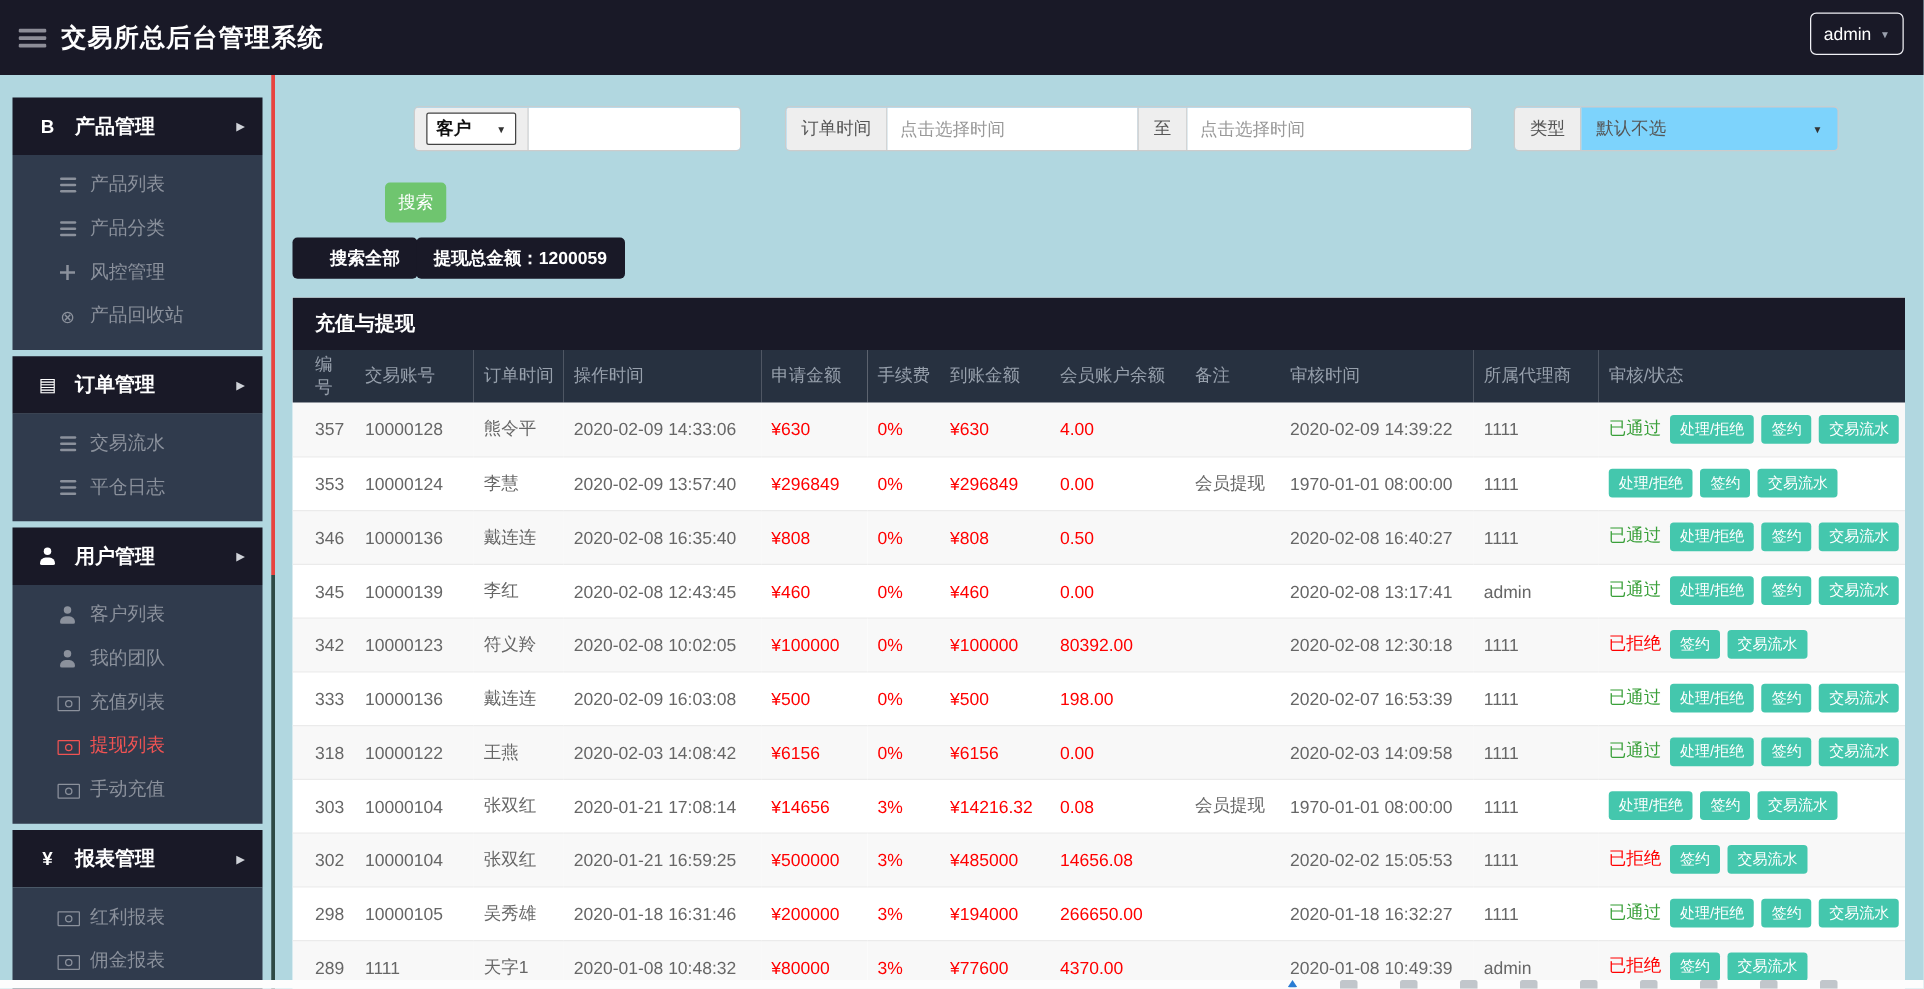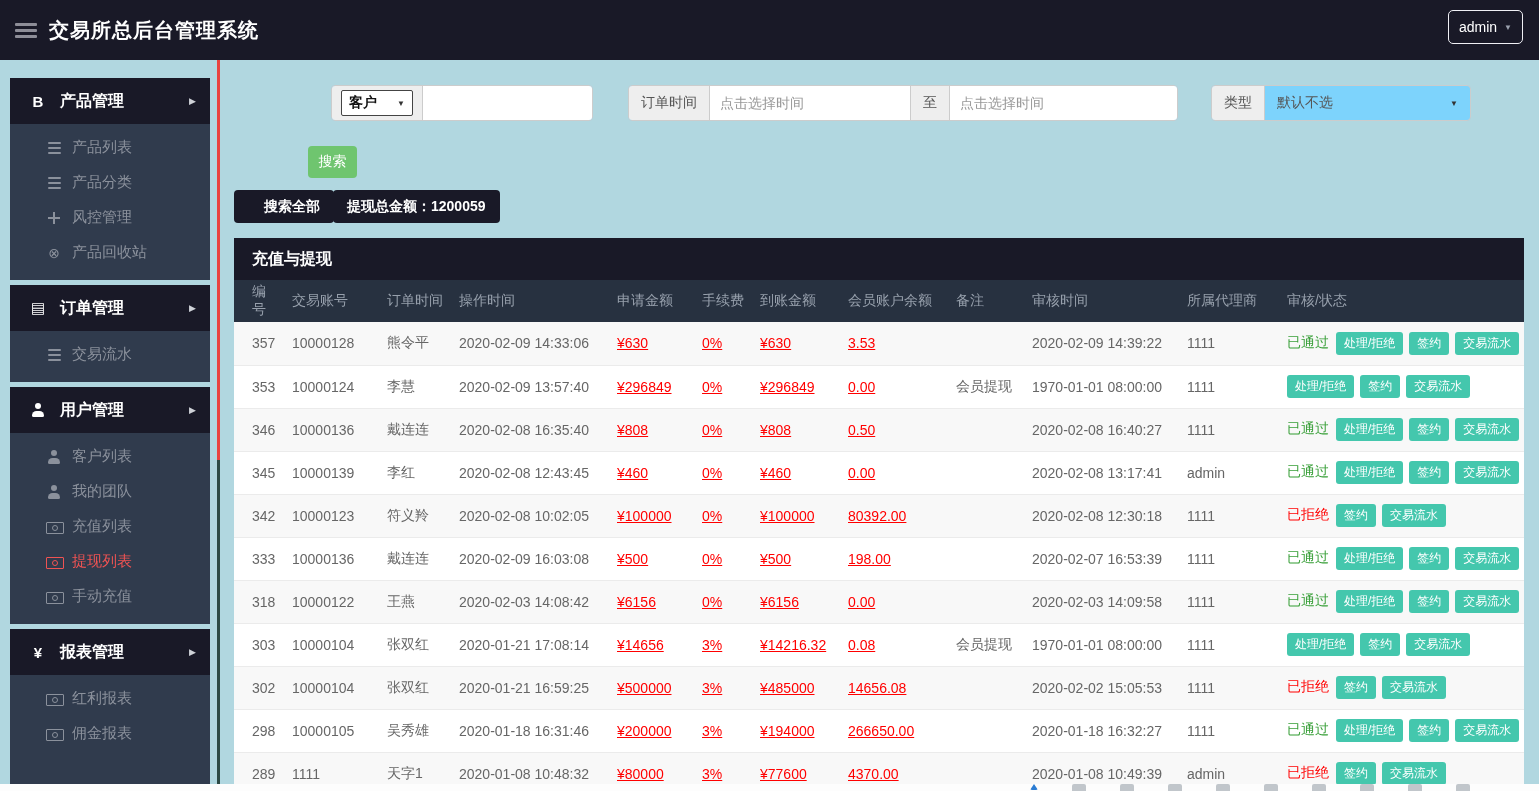--- a/index.html
+++ b/index.html
@@ -62,21 +62,21 @@
   .btn-search { position:absolute; left:308px; top:86px; width:49px; height:32px; background:#6fc56f; color:#fff; font-size:14px; }
   .btn-dark { position:absolute; height:33px; background:#191927; color:#fff; font-size:14px; font-weight:600; padding:0 14px; }
   
   .panel { position:absolute; left:234px; top:178px; width:1290px; height:560px; background:#fff; overflow:hidden; }
   .panel-title { height:42px; background:#191927; color:#fff; font-size:16px; font-weight:700; display:flex; align-items:center; padding-left:18px;text-align:center; }
   table { width:100%; border-collapse:collapse; table-layout:fixed; }
   thead th { height:42px; background:#273140; color:#97a0ac; font-weight:400; text-align:left; padding:0 8px; font-size:14px; }
   tbody td { height:43px; padding:0 8px; font-size:14px; color:#666; border-bottom:1px solid #ebebeb; white-space:nowrap; overflow:hidden; }
   tbody tr:nth-child(odd) { background:#f8f8f8; }
   th:first-child, td:first-child { padding-left:18px; }
-  td.red { color:#ff0000;text-decoration:underline; }
+  td.red { color:#ff0000; }
   .st { margin-right:7px; font-size:14px; }
   .st.pass { color:#3aa03a; } .st.reject { color:#ff0000; }
   .badge { display:inline-block; background:#44c7ad; color:#fff; border-radius:3px; padding:3px 8px; font-size:12px; margin-right:6px; cursor:pointer; }
   
   .bottom-strip { position:absolute; left:0; right:0; bottom:0; height:7px; background:#fdfdfd; overflow:hidden; display:flex; align-items:flex-start; gap:34px; padding-left:1030px; }
   .bottom-strip b { width:14px; height:10px; background:#9aa2aa; opacity:.6; border-radius:2px; flex:none; }
   .bottom-strip .tri { width:0; height:0; border-left:4px solid transparent; border-right:4px solid transparent; border-bottom:6px solid #2b7cd3; background:none; opacity:1; }
 </style>
 </head>
 <body>
@@ -129,20 +129,26 @@
       <span class="ic head-ic">▤</span>
       <span class="lbl">订单管理</span>
       <span class="caret-rt">▶</span>
     </div>
     <div class="sec-body">
       <div class="s-item">
           <span class="ic ic-bars">
             <i></i>
           </span>
           <span>交易流水</span>
+        </div>
+      <div class="s-item">
+          <span class="ic ic-bars">
+            <i></i>
+          </span>
+          <span>平仓日志</span>
         </div>
     </div>
   </div>
   <div class="sec">
     <div class="sec-head">
       <span class="ic ic-person head-ic"></span>
       <span class="lbl">用户管理</span>
       <span class="caret-rt">▶</span>
     </div>
     <div class="sec-body">
@@ -257,21 +263,21 @@
       </thead>
       <tbody>
           <tr>
       <td>357</td>
       <td>10000128</td>
       <td>熊令平</td>
       <td>2020-02-09 14:33:06</td>
       <td class="red">¥630</td>
       <td class="red">0%</td>
       <td class="red">¥630</td>
-      <td class="red">3.53</td>
+      <td class="red">4.00</td>
       <td></td>
       <td>2020-02-09 14:39:22</td>
       <td>1111</td>
       <td>
         <span class="st pass">已通过</span><span><span class="badge">处理/拒绝</span><span class="badge">签约</span><span class="badge">交易流水</span></span>
       </td>
     </tr>
           <tr>
       <td>353</td>
       <td>10000124</td>

